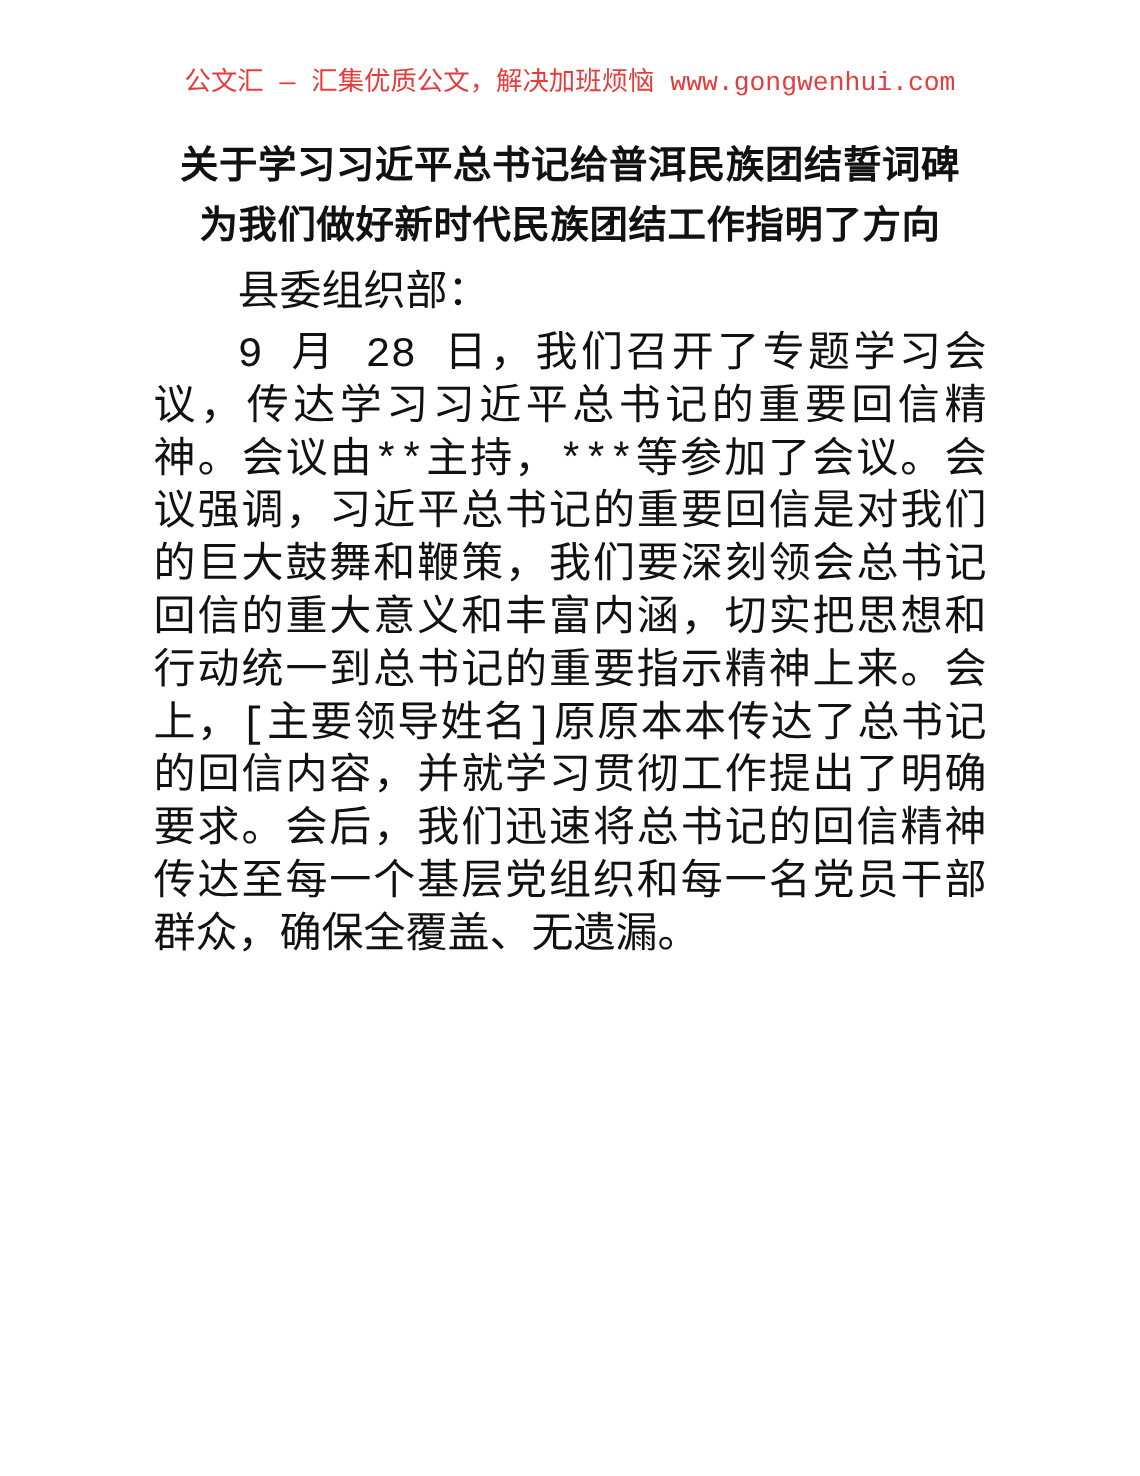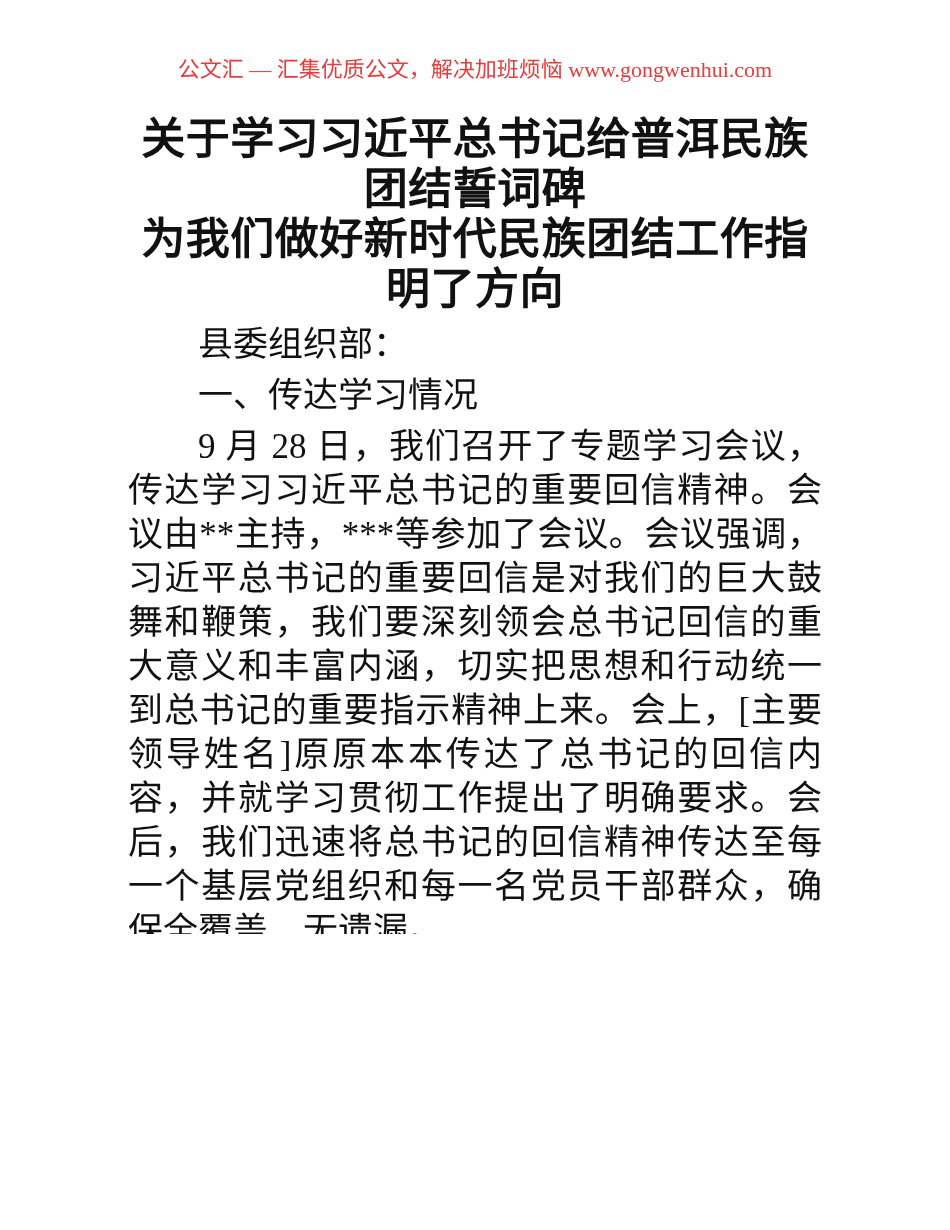--- a/index.html
+++ b/index.html
@@ -7,35 +7,35 @@
     padding: 0;
     background: #ffffff;
   }
   .page {
     position: relative;
     width: 950px;
     height: 934px;
     box-sizing: border-box;
     background: var(--page-bg, #ffffff);
     padding: 55px 128px 0 128px;
-    font-family: Liberation Serif, serif;
+    font-family: Liberation Mono, monospace;
     color: var(--text-color, #111111);
     overflow: hidden;
   }
   .watermark {
     text-align: center;
     color: var(--accent-red, #e63c3c);
     font-size: 22px;
     line-height: 30px;
     margin: 0 0 30px 0;
     white-space: nowrap;
   }
   .doc-title {
     margin: 0;
-    font-size: 44px;
+    font-size: 32px;
     font-weight: 700;
     line-height: 50px;
     text-align: center;
     letter-spacing: 0.5px;
   }
   .doc-title .title-line {
     display: block;
   }
   .doc-body {
     margin-top: 8px;
@@ -57,19 +57,18 @@
 
   <h1 class="doc-title">
     <span class="title-line">关于学习习近平总书记给普洱民族团结誓词碑</span>
     <span class="title-line">为我们做好新时代民族团结工作指明了方向</span>
   </h1>
 
   <div class="doc-body">
     <p>县委组织部：</p>
 
 
-    <p>一、传达学习情况</p>
 
 
     <p>9 月 28 日，我们召开了专题学习会议，传达学习习近平总书记的重要回信精神。会议由**主持，***等参加了会议。会议强调，习近平总书记的重要回信是对我们的巨大鼓舞和鞭策，我们要深刻领会总书记回信的重大意义和丰富内涵，切实把思想和行动统一到总书记的重要指示精神上来。会上，[主要领导姓名]原原本本传达了总书记的回信内容，并就学习贯彻工作提出了明确要求。会后，我们迅速将总书记的回信精神传达至每一个基层党组织和每一名党员干部群众，确保全覆盖、无遗漏。</p>
   </div>
 
 </div>
 
 </body></html>

